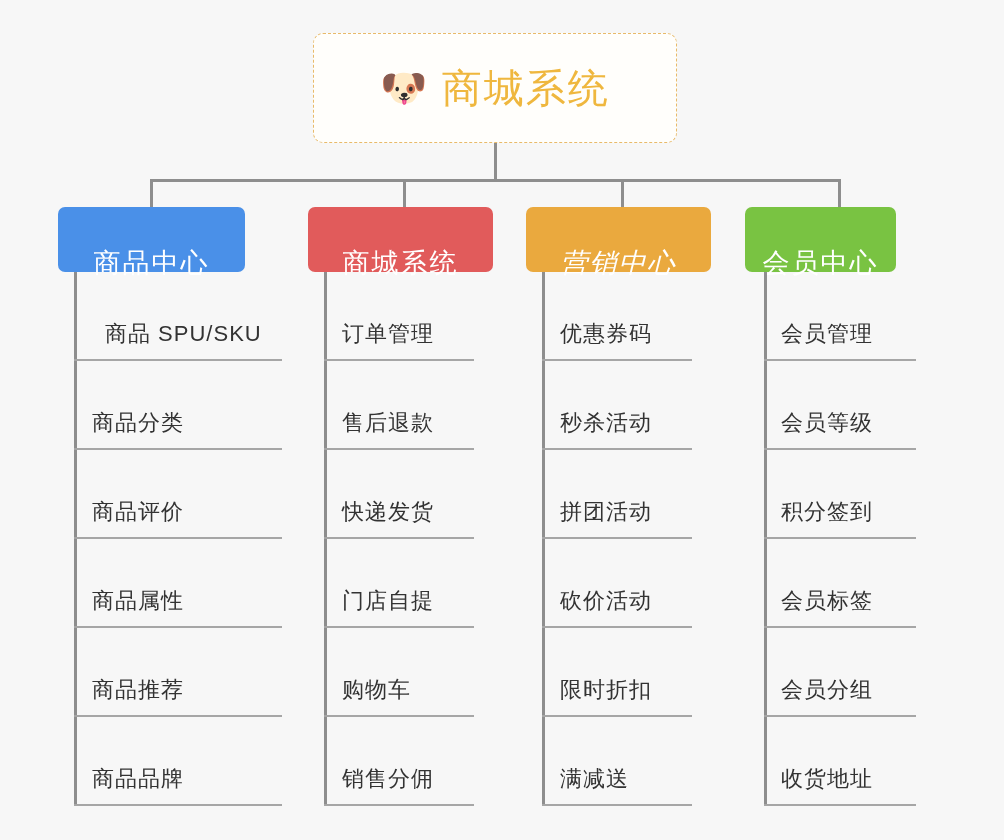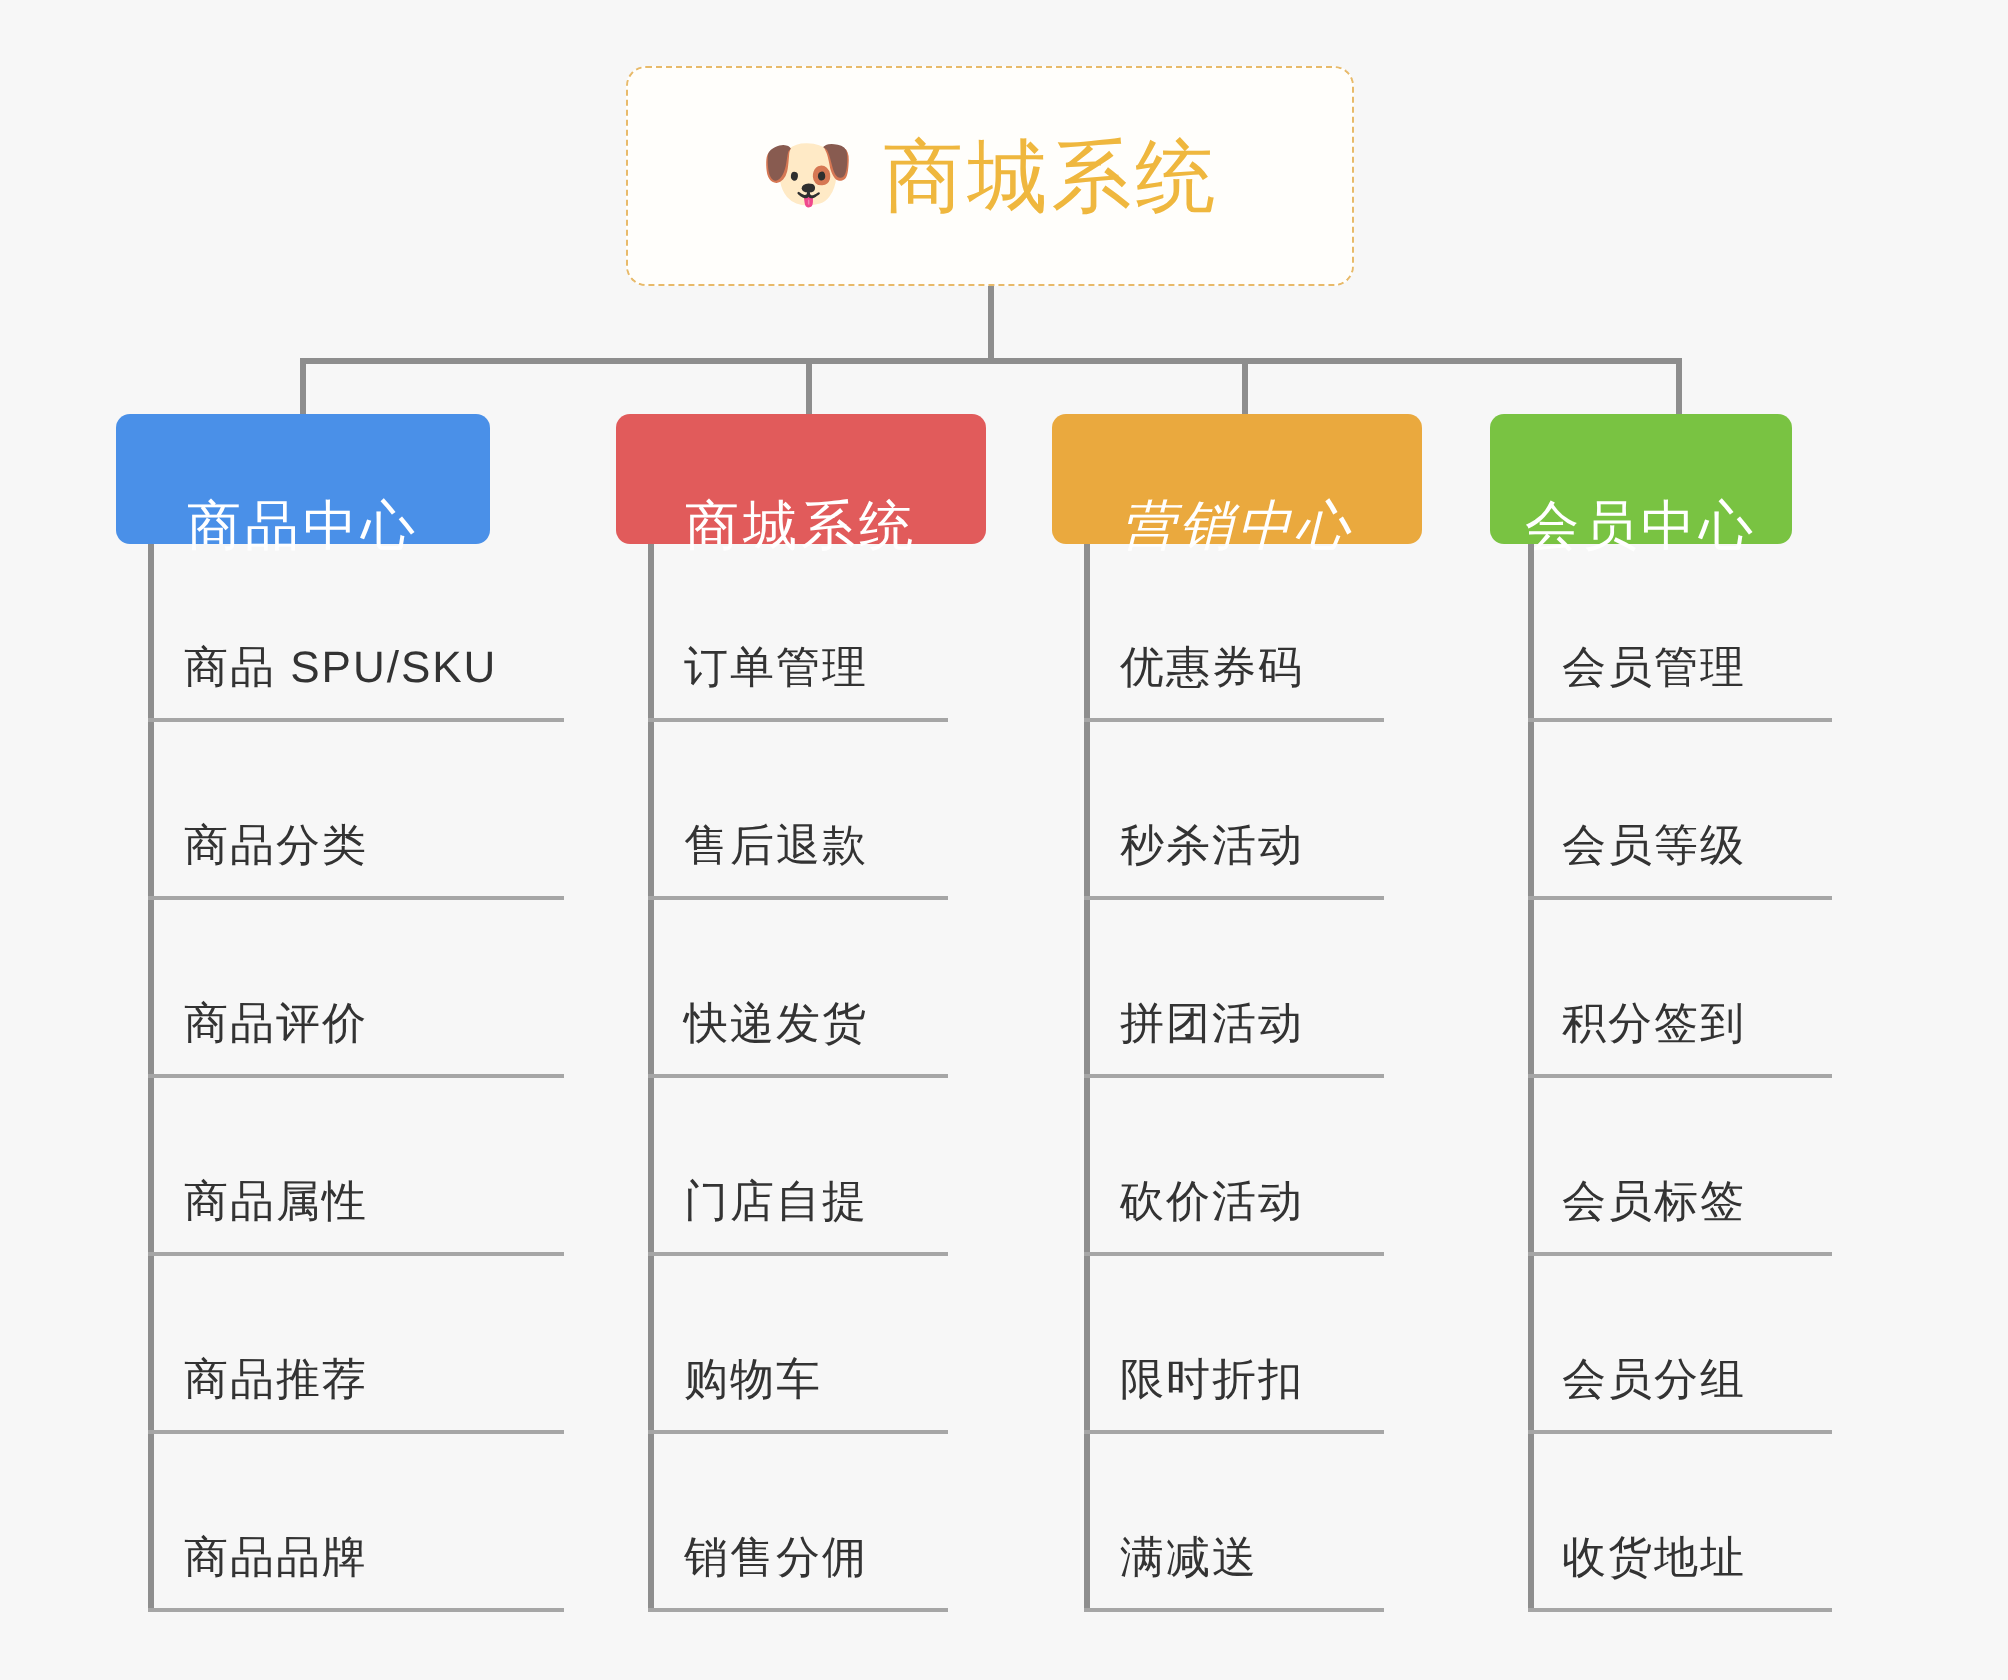--- a/index.html
+++ b/index.html
@@ -148,21 +148,21 @@
     </div>
 
   <div id="branch-layer">
       <div class="branch" style="left: 58px; width: 187px;">
         <div class="branch-header" style="background: rgb(74, 144, 232); width: 187px;">
           <span class="branch-header-label">商品中心</span>
         </div>
         <div class="rail" style="left: 16px; height: 534px;"></div>
         <div class="leaf-list">
           <div class="leaf">
-            <span class="leaf-label" style="left: 34px;">商品 SPU/SKU</span>
+            <span class="leaf-label" style="left: 47px;">商品 SPU/SKU</span>
             <div class="leaf-underline" style="left: 16px; width: 208px;"></div>
           </div>
           <div class="leaf">
             <span class="leaf-label" style="left: 34px;">商品分类</span>
             <div class="leaf-underline" style="left: 16px; width: 208px;"></div>
           </div>
           <div class="leaf">
             <span class="leaf-label" style="left: 34px; text-align: right;">商品评价</span>
             <div class="leaf-underline" style="left: 16px; width: 208px;"></div>
           </div>

